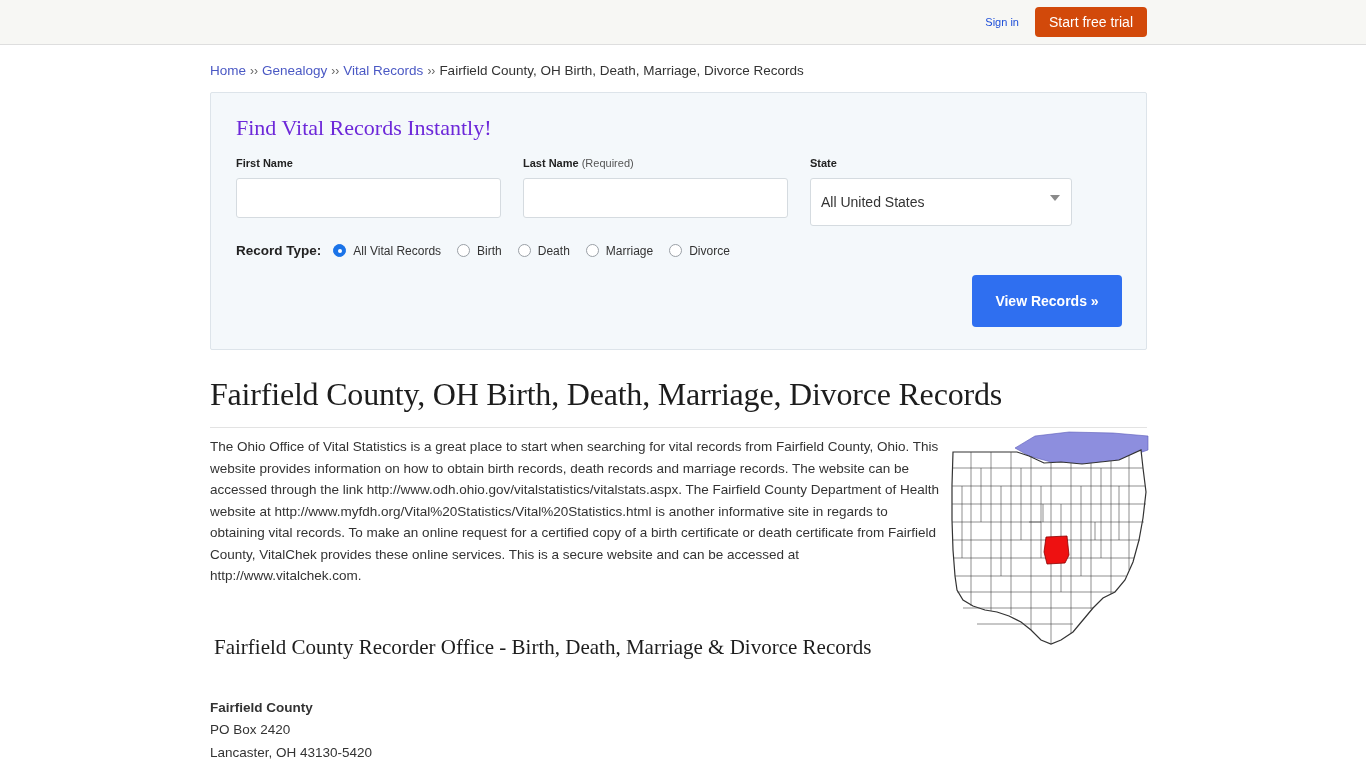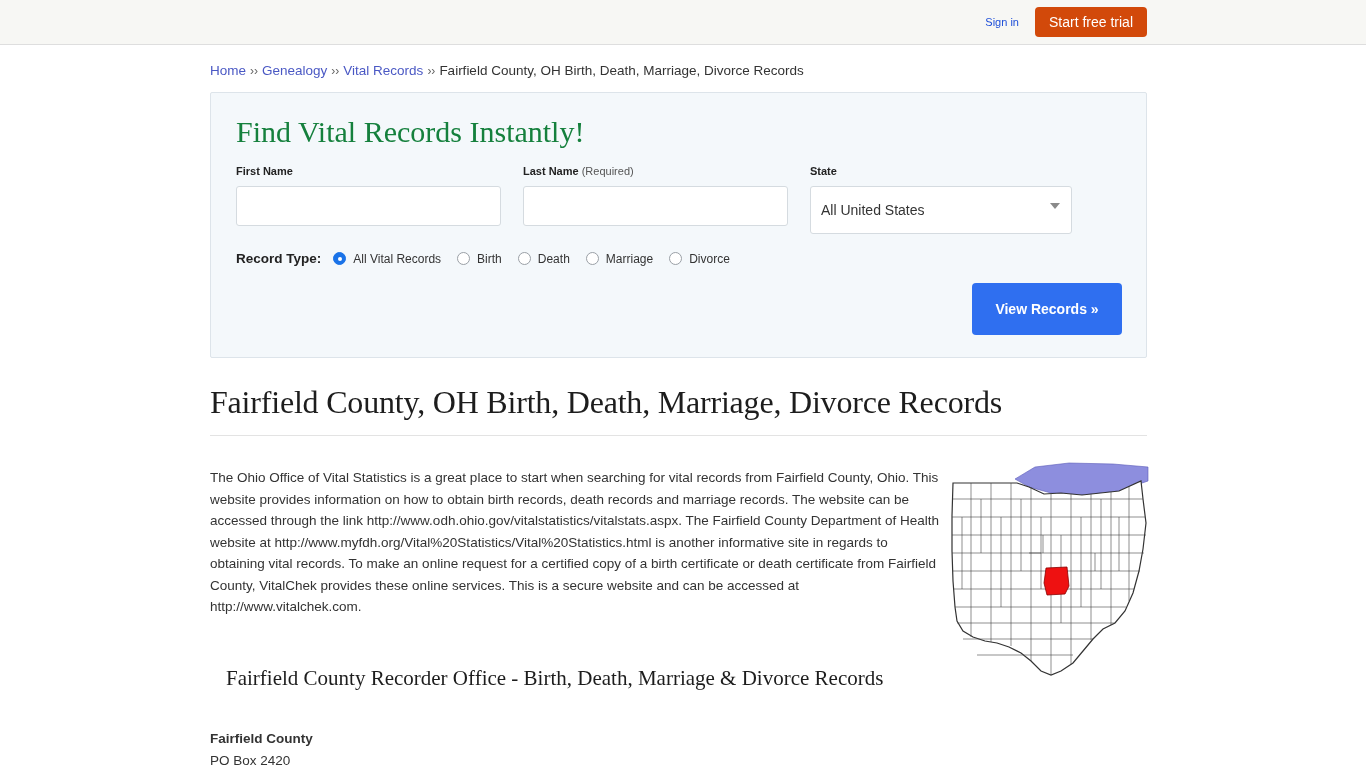--- a/index.html
+++ b/index.html
@@ -101,22 +101,22 @@
   
   .search-panel {
     background: #f4f8fb;
     border: 1px solid #dde4ea;
     border-radius: 2px;
     padding: 22px 24px 22px 25px;
     margin-top: 2px;
   }
   .panel-title {
     font-family: "Liberation Serif", serif;
-    font-size: 30px;
-    color: #15803d;
+    font-size: 22px;
+    color: #6d28d9;
     margin: 0 0 16px 0;
     font-weight: normal;
   }
   .field-row {
     display: flex;
     gap: 22px;
   }
   .field-col { width: 265px; }
   .field-col.state { width: 262px; }
   .field-label {
@@ -236,21 +236,21 @@
     letter-spacing: -0.2px;
   }
   .title-rule {
     border: none;
     border-top: 1px solid #e3e3e3;
     margin: 14px 0 0 0;
   }
 
   .content-area {
     position: relative;
-    margin-top: 31px;
+    margin-top: 8px;
   }
   .body-text {
     width: 735px;
     font-size: 13.5px;
     line-height: 21.5px;
     color: #333;
     margin: 0;
   }
 
   .map-figure {
@@ -259,21 +259,21 @@
     top: -6px;
     width: 212px;
     height: 222px;
   }
 
   .section-subtitle {
     font-family: "Liberation Serif", serif;
     font-size: 21px;
     font-weight: normal;
     color: #1d1d1d;
-    margin: 48px 0 0 16px;
+    margin: 48px 0 0 4px;
   }
 
   .address-block {
     margin-top: 37px;
     font-size: 13.5px;
     line-height: 22.5px;
     color: #333;
   }
   .address-name { font-weight: bold; }
   .hours-line { font-weight: normal; }

